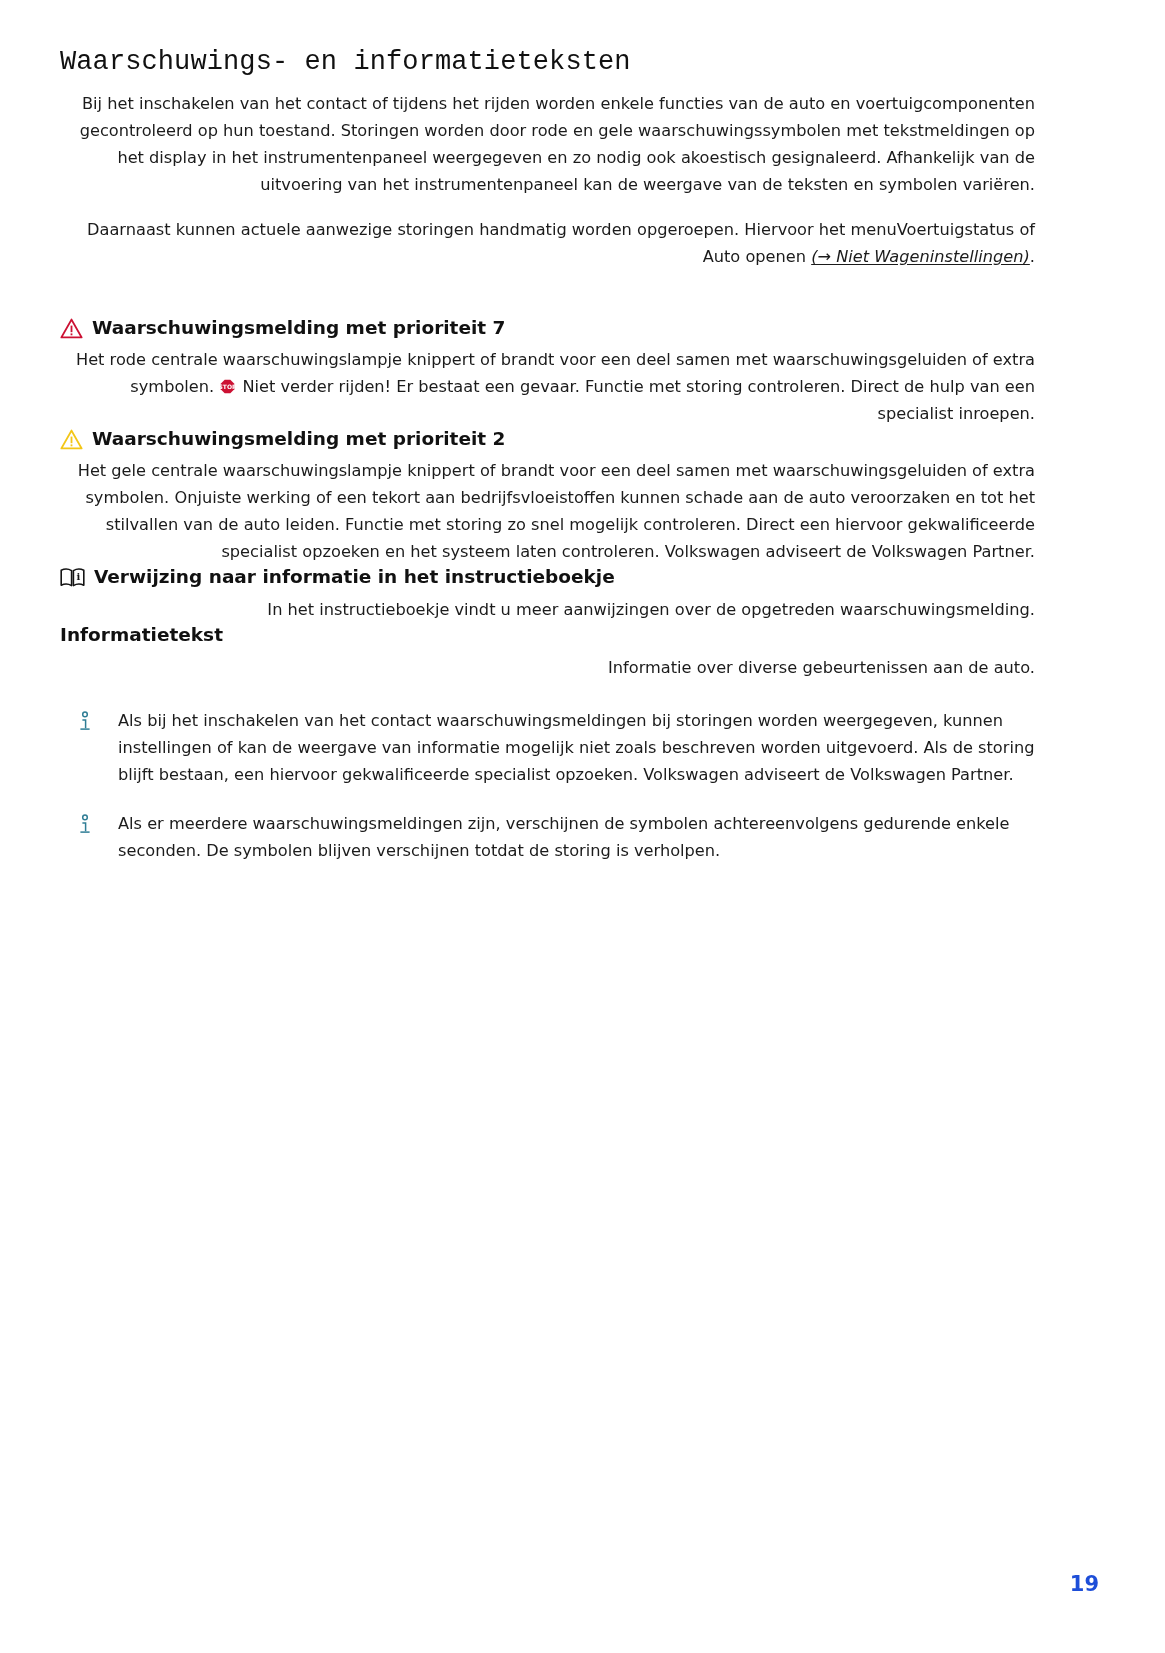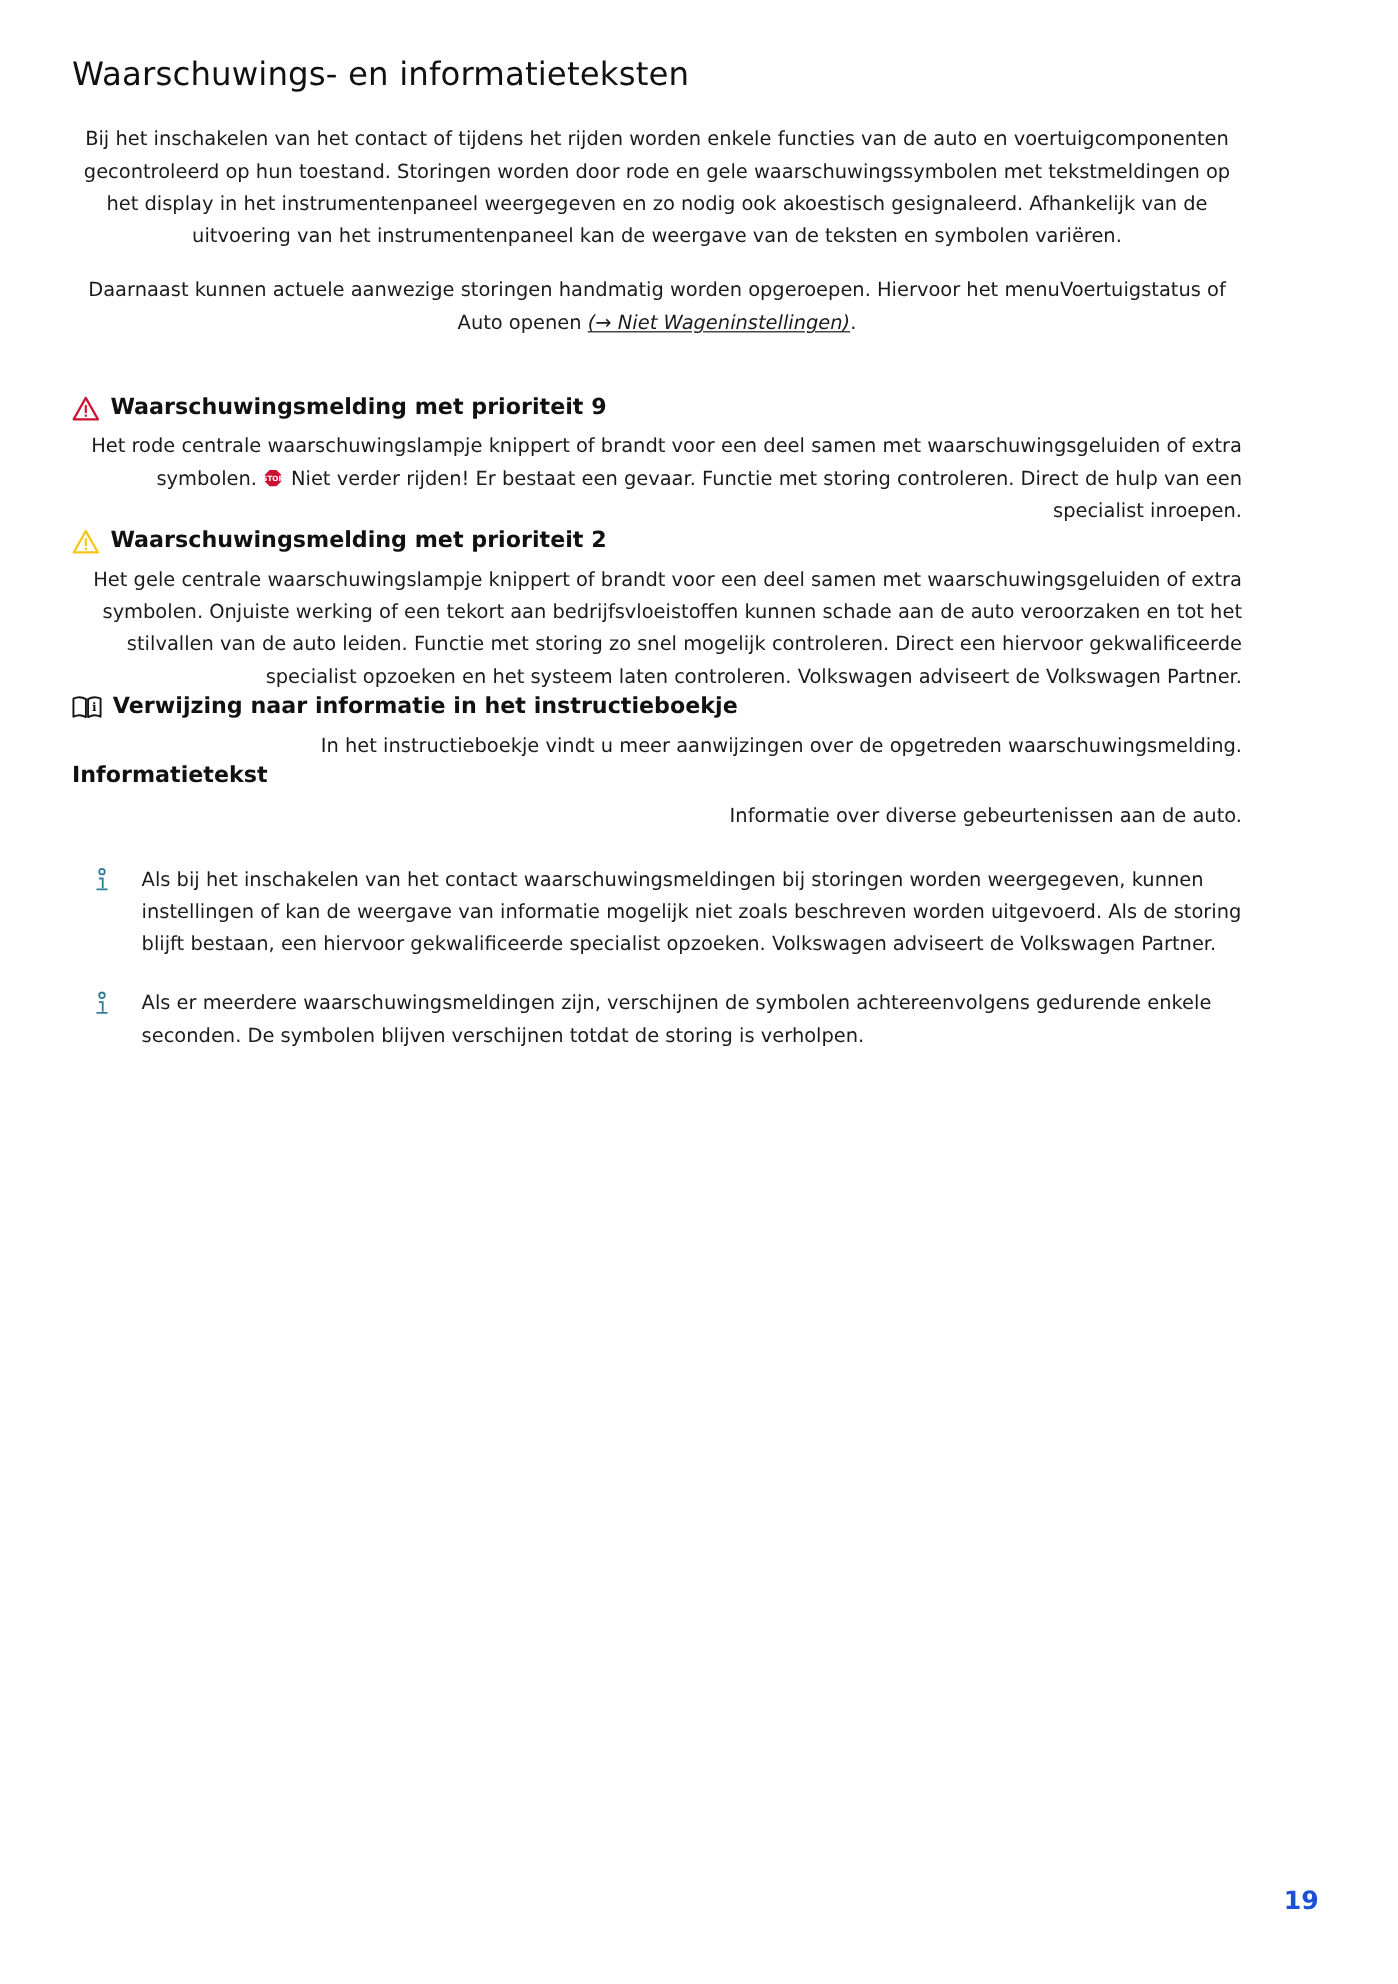--- a/index.html
+++ b/index.html
@@ -27,30 +27,31 @@
     left: 60px;
     top: 46px;
     width: 975px;
   }
 
   h1.doc-title {
     font-size: 27px;
     font-weight: 400;
     letter-spacing: 0.1px;
     color: #111;
-    margin: 0 0 22px 0;
+    margin: 0 0 10px 0;
     line-height: 1.25;
+    font-family: Liberation Mono, monospace;
   }
 
   p.body-text {
     font-size: 16.2px;
     line-height: 1.67;
     margin: 0 0 18px 0;
     color: #1b1b1b;
-    text-align: center;
+    text-align: right;
   }
 
   .xref {
     font-style: italic;
     text-decoration: underline;
     text-underline-offset: 2px;
   }
 
   .section {
   }
@@ -141,21 +142,21 @@
 
     <div class="section first-section">
       <h2 class="sec-head">
         <span class="ico ico-warn-red">
           <svg width="23" height="21" viewBox="0 0 23 21">
             <path d="M11.5 1.6 L21.6 19.4 L1.4 19.4 Z" fill="none" stroke="#cc1133" stroke-width="1.9" stroke-linejoin="round"></path>
             <rect x="10.6" y="7.6" width="1.8" height="6.6" fill="#cc1133"></rect>
             <rect x="10.6" y="15.4" width="1.8" height="1.9" fill="#cc1133"></rect>
           </svg>
         </span>
-        <span class="head-text">Waarschuwingsmelding met prioriteit 9</span>
+        <span class="head-text">Waarschuwingsmelding met prioriteit 7</span>
       </h2>
       <p class="sec-body"><span>Het rode centrale waarschuwingslampje knippert of brandt voor een deel samen met waarschuwingsgeluiden of extra symbolen. </span><span class="inline-stop"><svg width="15" height="15" viewBox="0 0 15 15">
               <polygon points="4.7,0.7 10.3,0.7 14.3,4.7 14.3,10.3 10.3,14.3 4.7,14.3 0.7,10.3 0.7,4.7" fill="#cc1133"></polygon>
               <text x="7.5" y="10.2" font-family="DejaVu Sans, sans-serif" font-size="6" font-weight="bold" fill="#ffffff" text-anchor="middle">STOP</text>
             </svg></span><span> Niet verder rijden! Er bestaat een gevaar. Functie met storing controleren. Direct de hulp van een specialist inroepen.</span></p>
     </div>
 
     <div class="section">
       <h2 class="sec-head">
         <span class="ico ico-warn-yel">

